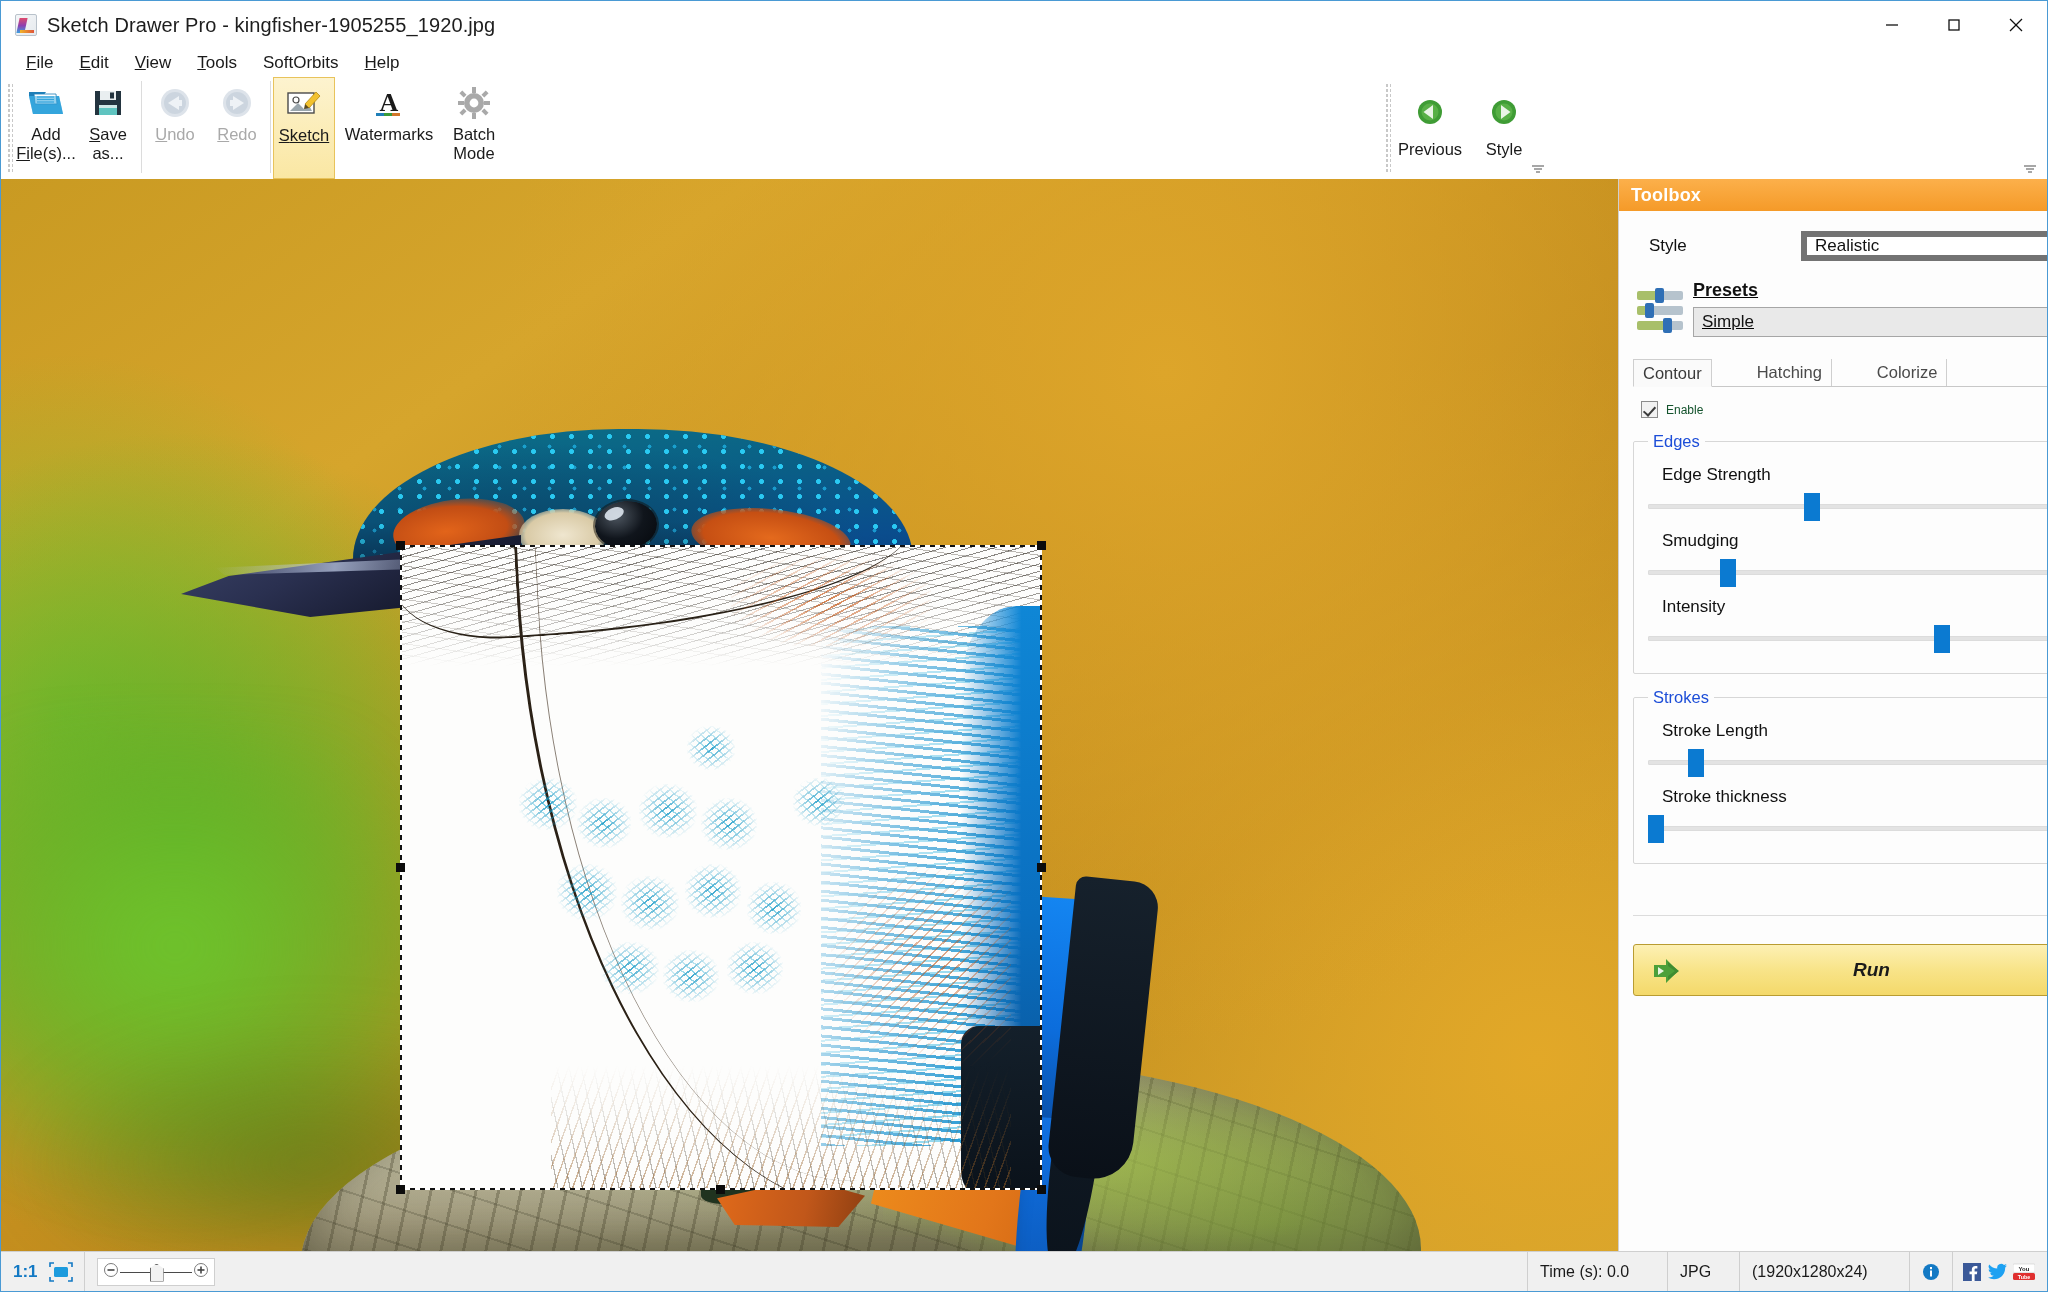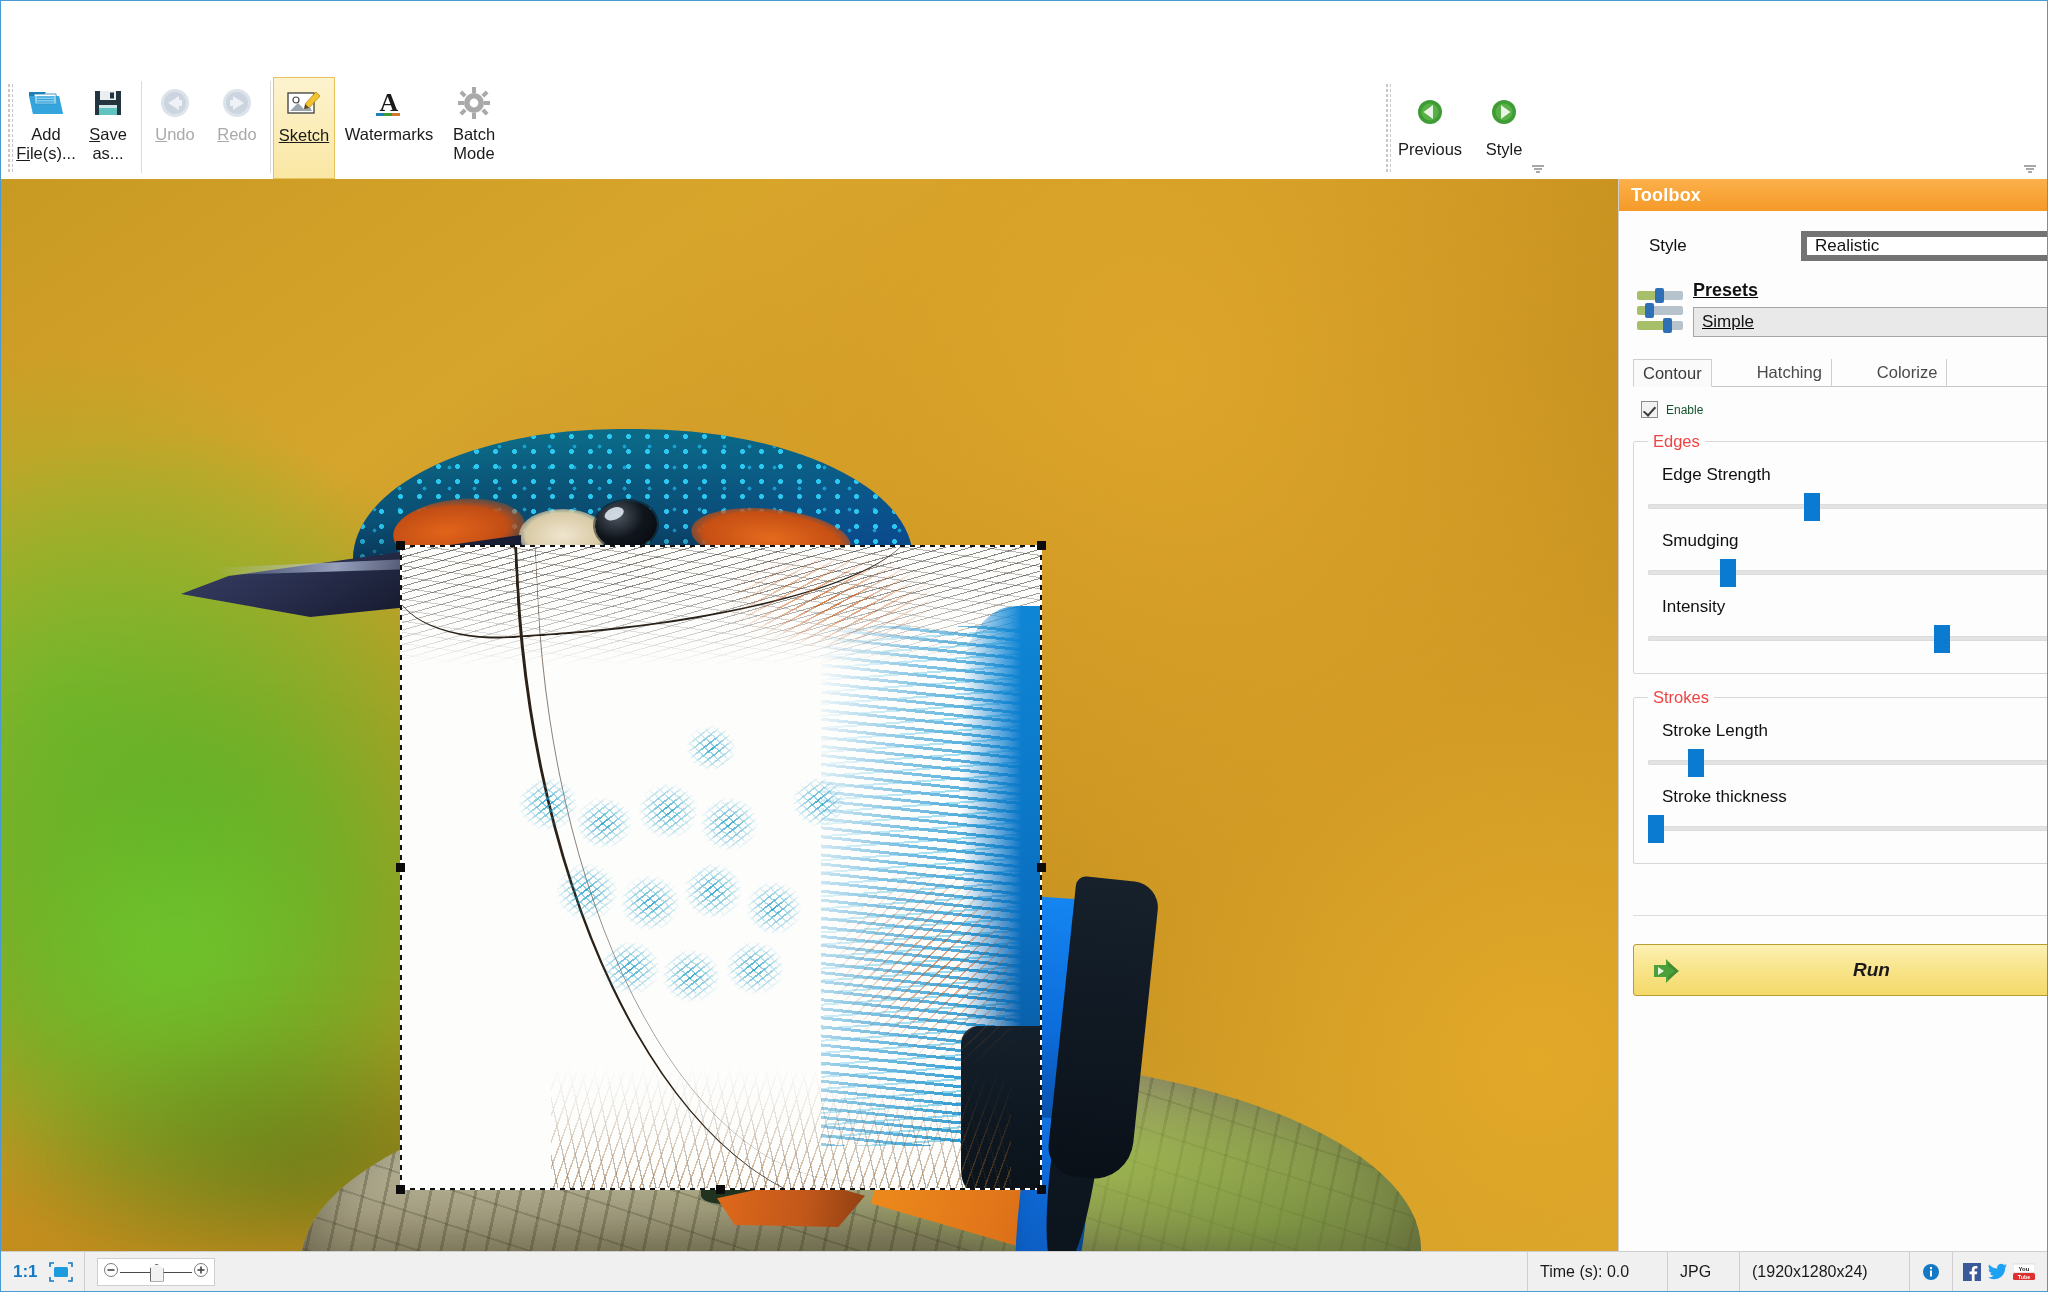--- a/index.html
+++ b/index.html
@@ -419,21 +419,21 @@
   .cbox::after{
     content:""; position:absolute; left:4px; top:2px; width:5px; height:10px;
     border:solid #3a3a3a; border-width:0 2px 2px 0; transform:rotate(42deg);
   }
   .check-lbl { font-size:12px; color:#14532d; }
 
   fieldset.group {
     margin-top:14px; border:1px solid #d7d7d7; border-radius:2px;
     padding:4px 14px 16px 14px;
   }
-  fieldset.group > legend { font-size:16.5px; color:#ef4444; padding:0 5px; }
+  fieldset.group > legend { font-size:16.5px; color:#1d4ed8; padding:0 5px; }
   .slider-label { font-size:17px; color:#111; margin:10px 0 0 14px; }
   .slider {
     position:relative; height:30px; margin:6px 0 4px 0;
   }
   .slider-track {
     position:absolute; left:0; right:0; top:13px; height:5px;
     background:#e3e3e3; border:1px solid #dcdcdc; border-radius:1px;
   }
   .slider-thumb {
     position:absolute; top:2px; width:16px; height:28px; background:#0b7ad1;
@@ -465,21 +465,51 @@
     display:flex; align-items:center; justify-content:space-between; padding:0 5px; position:relative;
   }
   #sb-spacer { flex:1; border-right:1px solid #cfcfcf; height:40px; }
   .sb-social { width:26px; height:40px; display:flex; align-items:center; justify-content:center; }
 </style>
 </head>
 <body>
 
 <div id="app">
 
-
+  <div id="titlebar">
+    <div id="app-icon"></div>
+    <div id="title-text">Sketch Drawer Pro - kingfisher-1905255_1920.jpg</div>
+    <div id="winbuttons">
+      <div class="winbtn">
+        <svg width="16" height="16" viewBox="0 0 16 16">
+            <line x1="2" y1="8" x2="14" y2="8" stroke="#111" stroke-width="1.3"></line>
+          </svg>
+      </div>
+      <div class="winbtn">
+        <svg width="16" height="16" viewBox="0 0 16 16">
+            <rect x="3" y="3" width="10" height="10" fill="none" stroke="#111" stroke-width="1.3"></rect>
+          </svg>
+      </div>
+      <div class="winbtn">
+        <svg width="18" height="18" viewBox="0 0 18 18">
+            <line x1="3" y1="3" x2="15" y2="15" stroke="#111" stroke-width="1.3"></line>
+            <line x1="15" y1="3" x2="3" y2="15" stroke="#111" stroke-width="1.3"></line>
+          </svg>
+      </div>
+    </div>
+  </div>
+
+  <div id="menubar">
+    <div class="menu-item"><span class="mn">F</span><span>ile</span></div>
+    <div class="menu-item"><span class="mn">E</span><span>dit</span></div>
+    <div class="menu-item"><span class="mn">V</span><span>iew</span></div>
+    <div class="menu-item"><span class="mn">T</span><span>ools</span></div>
+    <div class="menu-item"><span>SoftOrbits</span></div>
+    <div class="menu-item"><span class="mn">H</span><span>elp</span></div>
+  </div>
 
   <div id="ribbon">
     <div class="dotgrip"></div>
 
     <div class="tb-group">
       <div class="tb-btn">
         <div class="tb-ico">
           <svg width="40" height="34" viewBox="0 0 40 34">
             <path d="M3 10 L17 10 L20 6 L3 6 Z" fill="#1f7fb8"></path>
             <path d="M3 10 L33 10 L37 28 L7 28 Z" fill="#2f9fd8"></path>

